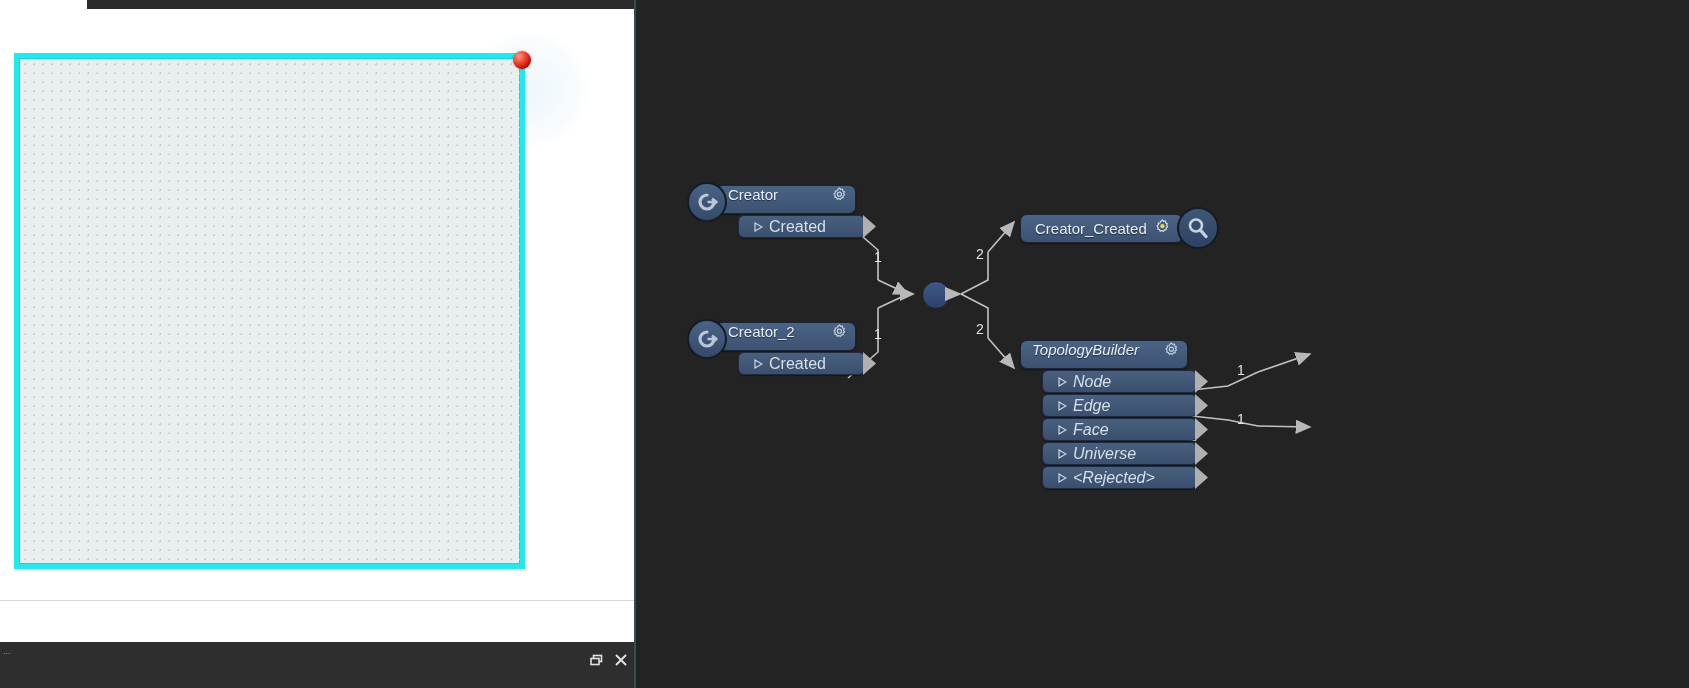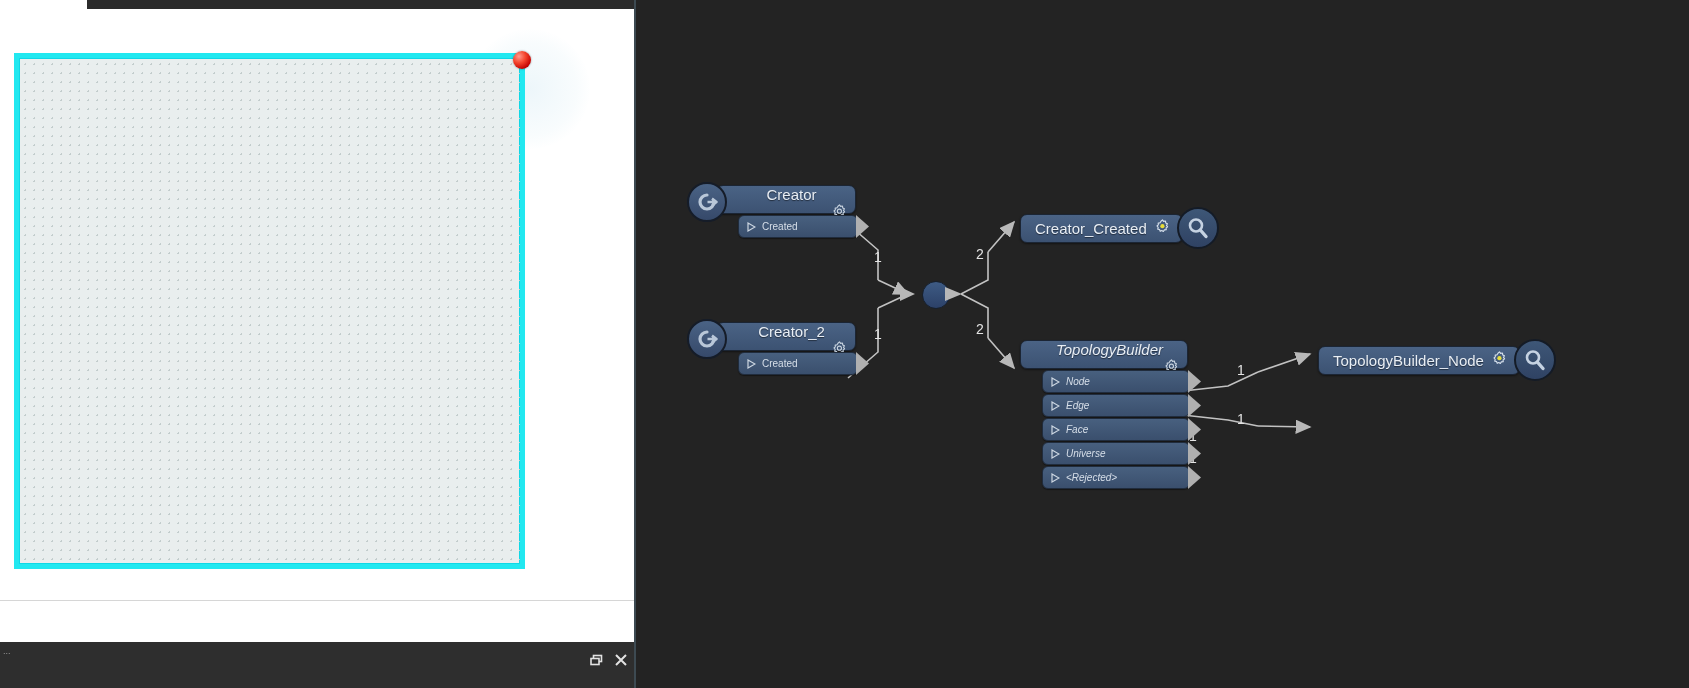--- a/index.html
+++ b/index.html
@@ -75,43 +75,43 @@
     background:#232323;overflow:hidden;
   }
   .edges{position:absolute;left:0;top:0;width:1053px;height:688px;}
 
   
   .node{position:absolute;}
   .node-head{
     position:relative;height:27px;border-radius:7px;
     background:linear-gradient(#4a6385,#3c5272);
     border:1px solid #1b2534;
-    display:flex;align-items:center;
+    display:flex;align-items:flex-start;
     box-shadow:0 1px 2px rgba(0,0,0,.45);
-    flex-direction:column;
   }
   .node-title{
     color:#e8eef5;font-size:15px;padding-left:11px;white-space:nowrap;
     text-shadow:0 1px 1px rgba(0,0,0,.5);
   }
   .gear{margin-left:auto;margin-right:7px;display:block;}
   .rot-icon{
     position:absolute;left:-30px;top:-4px;width:36px;height:36px;border-radius:50%;
     background:linear-gradient(#4a6385,#36496a);
     border:2px solid #151c28;
     display:flex;align-items:center;justify-content:center;
   }
   .port{
     position:relative;height:21px;margin-top:1px;margin-left:22px;
     border-radius:6px;
     background:linear-gradient(#48607f,#3a4f6d);
     border:1px solid #202c3d;
     display:flex;align-items:center;
-    color:#d7dfe9;font-size:10px;
+    color:#d7dfe9;font-size:16px;
     box-shadow:0 1px 1px rgba(0,0,0,.4);
+    padding-left:7px;
   }
   .port .tri{margin-left:8px;margin-right:6px;}
   .port-arrow{position:absolute;right:-13px;top:-1px;}
   .dot-cap{
     position:absolute;width:7px;height:7px;border-radius:50%;background:#dcdcdc;
   }
   .result-node{
     position:absolute;display:flex;align-items:center;
   }
   .result-pill{
@@ -347,33 +347,16 @@
         </span>
       </div>
       <div class="magnifier">
         <svg width="24" height="24" viewBox="0 0 24 24">
           <circle cx="10" cy="9.5" r="6" fill="none" stroke="#c5d2e2" stroke-width="2.6"></circle>
           <path d="M14.3 14 L20 20.5" stroke="#c5d2e2" stroke-width="3.4" stroke-linecap="round"></path>
         </svg>
       </div>
     </div>
 
-    <div class="result-node" style="left:682px;top:339px;">
-      <div class="result-pill">
-        <span class="node-title">TopologyBuilder_Node</span>
-        <span class="gear" style="margin-left:7px;">
-          <svg width="17" height="17" viewBox="0 0 20 20">
-            <path d="M10 2.2 L11.3 4 L13.5 3.6 L13.8 5.8 L15.8 6.8 L14.7 8.7 L16 10.4 L14.2 11.7 L14.4 13.9 L12.2 14 L11 15.9 L9.2 14.8 L7.3 15.7 L6.5 13.6 L4.4 13.1 L4.9 11 L3.5 9.4 L5.1 8 L4.9 5.8 L7.1 5.7 L8.2 3.8 z" fill="none" stroke="#d8e2ee" stroke-width="1.3" stroke-linejoin="round"></path>
-            <circle cx="9.9" cy="9.6" r="2.5" fill="#e8dd3a"></circle>
-          </svg>
-        </span>
-      </div>
-      <div class="magnifier">
-        <svg width="24" height="24" viewBox="0 0 24 24">
-          <circle cx="10" cy="9.5" r="6" fill="none" stroke="#c5d2e2" stroke-width="2.6"></circle>
-          <path d="M14.3 14 L20 20.5" stroke="#c5d2e2" stroke-width="3.4" stroke-linecap="round"></path>
-        </svg>
-      </div>
-    </div>
 
 
   </div>
 </div>
 
 </body></html>

